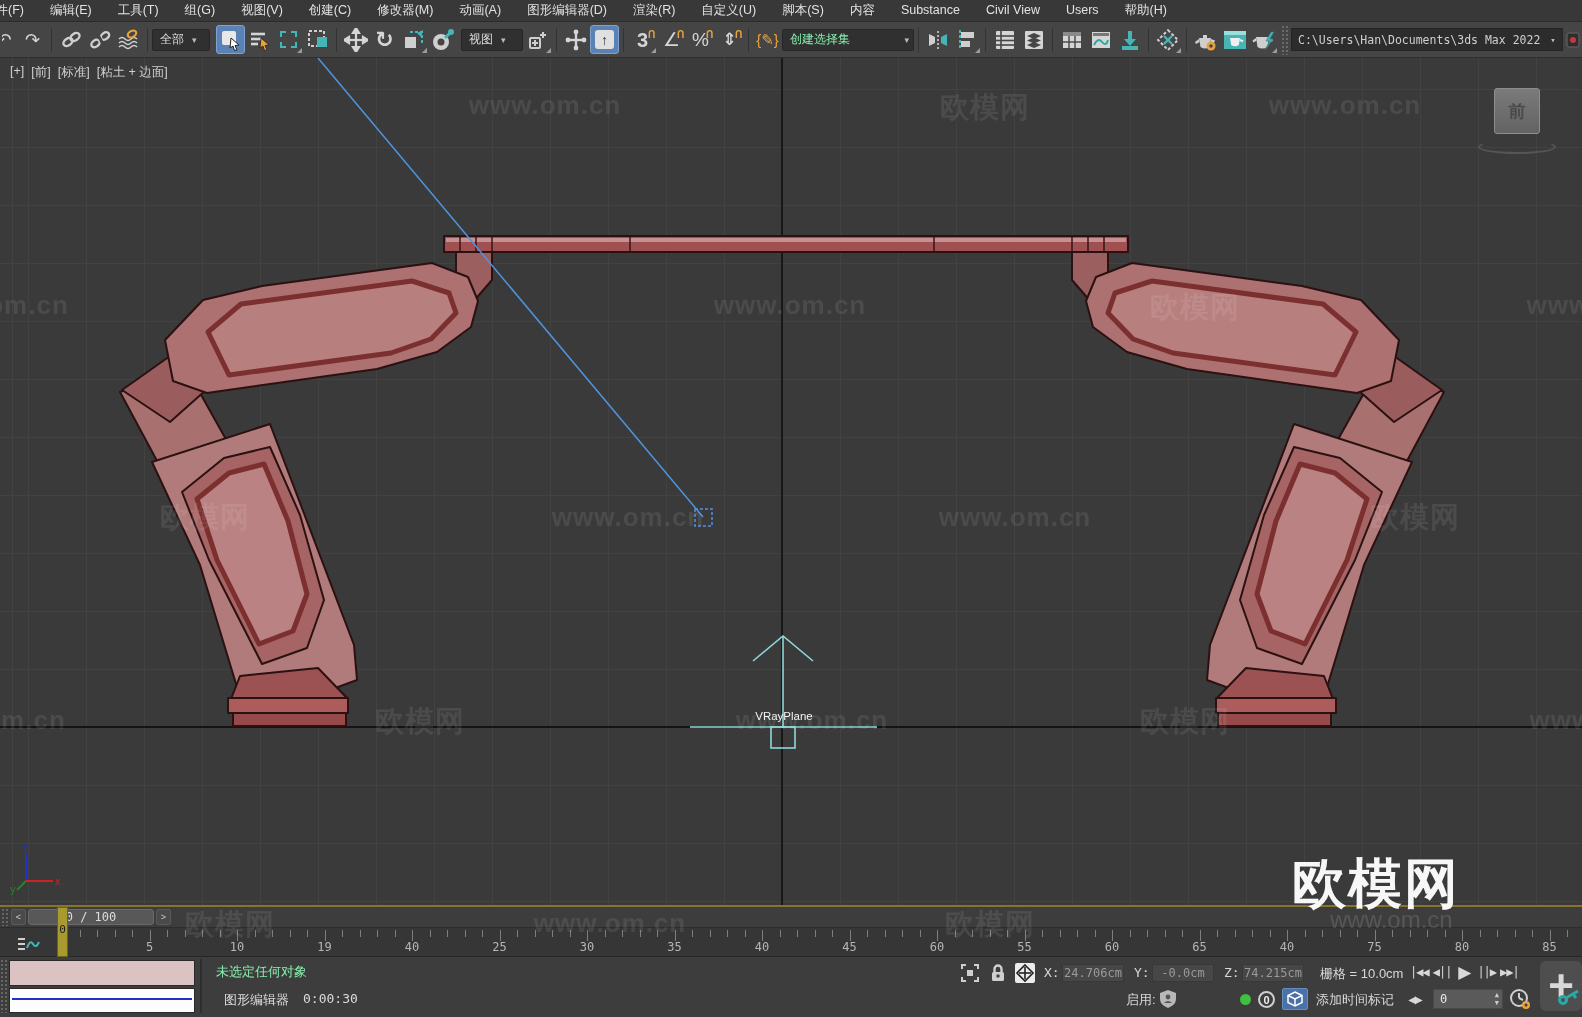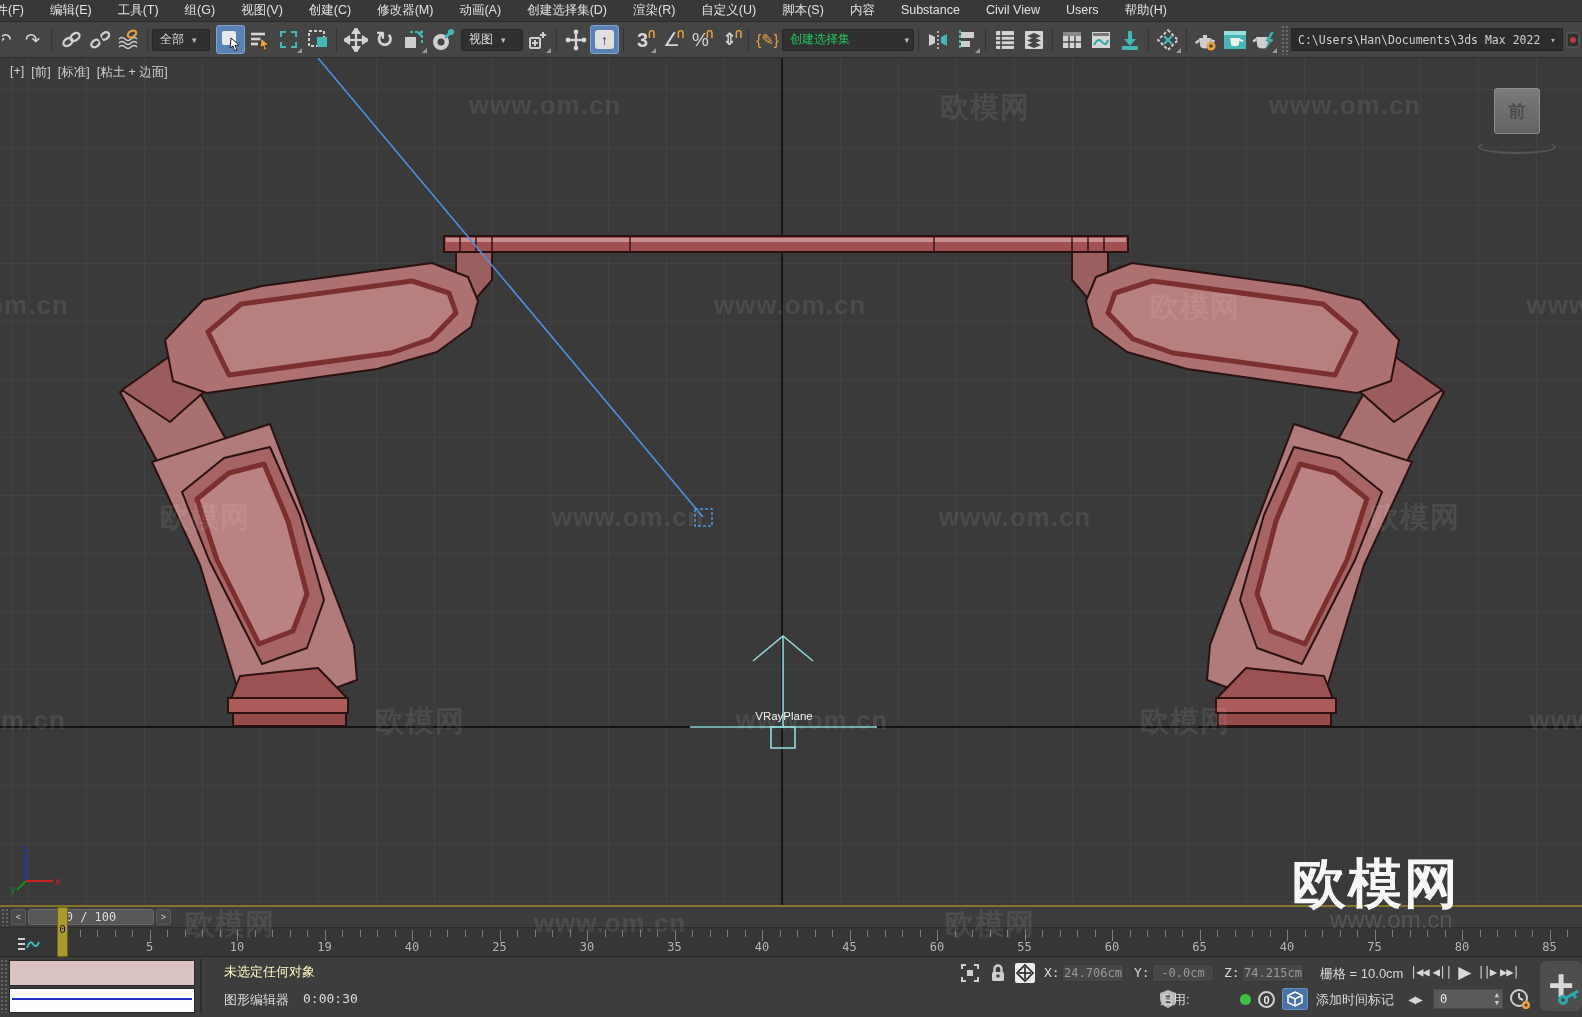--- a/index.html
+++ b/index.html
@@ -73,21 +73,21 @@
   .mce-btn{position:absolute;left:16px;top:934px;width:26px;height:19px;display:flex;align-items:center;
     justify-content:center;gap:2px;z-index:7;}
   .row-grip{position:absolute;left:0;width:7px;background-image:radial-gradient(#666 1px,transparent 1.2px);
     background-size:4px 4px;}
   
   .statusbar{position:absolute;top:957px;left:0;width:100%;height:60px;background:#3d3d3d;font-size:13px;}
   .listener-pink{position:absolute;left:9px;top:3px;width:186px;height:26px;background:#dcc3c3;border:1px solid #2a2a2a;}
   .listener-white{position:absolute;left:9px;top:31px;width:186px;height:25px;background:#fdfdfd;border:1px solid #2a2a2a;}
   .listener-white .bluebar{position:absolute;left:2px;right:2px;top:9px;height:2px;background:#2330c8;}
   .sb-sep{position:absolute;left:200px;top:2px;width:2px;height:54px;background:#2e2e2e;}
-  .sb-text1{position:absolute;left:224px;top:6px;color:#fef9c3;}
+  .sb-text1{position:absolute;left:216px;top:6px;color:#86efac;}
   .sb-text2{position:absolute;left:224px;top:34px;color:#dcdcdc;display:flex;gap:14px;}
   .mono{font-family:"DejaVu Sans Mono",monospace;}
   .coordfield{display:inline-block;width:62px;height:18px;background:#474747;border:1px solid #383838;
     color:#9a9a9a;font-family:"DejaVu Sans Mono",monospace;font-size:12px;text-align:center;line-height:17px;}
   .sb-ico{position:absolute;top:5px;width:24px;height:22px;display:flex;align-items:center;justify-content:center;}
   .pb-btn{display:inline-flex;align-items:center;justify-content:center;height:22px;min-width:22px;
     color:#d8d8d8;font-size:12px;letter-spacing:-1px;padding:0 2px;}
   .framefield{position:absolute;left:1433px;top:32px;width:70px;height:20px;background:#5a5a5a;
     border:1px solid #494949;color:#e8e8e8;font-family:"DejaVu Sans Mono",monospace;font-size:12px;
     line-height:18px;padding-left:6px;}
@@ -109,21 +109,21 @@
 
   <div class="menubar" id="menubar">
       <span class="mi">文件(F)</span>
       <span class="mi">编辑(E)</span>
       <span class="mi">工具(T)</span>
       <span class="mi">组(G)</span>
       <span class="mi">视图(V)</span>
       <span class="mi">创建(C)</span>
       <span class="mi">修改器(M)</span>
       <span class="mi">动画(A)</span>
-      <span class="mi">创建选择集(D)</span>
+      <span class="mi">图形编辑器(D)</span>
       <span class="mi">渲染(R)</span>
       <span class="mi">自定义(U)</span>
       <span class="mi">脚本(S)</span>
       <span class="mi">内容</span>
       <span class="mi">Substance</span>
       <span class="mi">Civil View</span>
       <span class="mi">Users</span>
       <span class="mi">帮助(H)</span>
     </div>
 
@@ -280,21 +280,21 @@
       </div>
     <div class="tb-btn">
         <span class="glyph" style="font-size:17px;font-weight:bold">⇕</span>
         <span class="magnet">U</span>
       </div>
     <div class="tb-sep"></div>
     <div class="tb-btn">
         <span class="glyph" style="font-size:15px;color:#e8a33d">{✎}</span>
       </div>
     <div class="tb-dd" style="width:132px">
-        <span style="color:#22c55e">创建选择集</span>
+        <span style="color:#86efac">创建选择集</span>
         <span class="caret" style="margin-left:auto">▾</span>
       </div>
     <div class="tb-sep"></div>
     <div class="tb-btn">
       <svg width="24" height="24">
           <polygon points="3,6 9,9 9,15 3,18" fill="#cfcfcf"></polygon>
           <polygon points="21,6 15,9 15,15 21,18" fill="#45b5b5"></polygon>
           <line x1="12" y1="3" x2="12" y2="21" stroke="#cfcfcf" stroke-width="1.6" stroke-dasharray="2,2"></line>
         </svg>
     </div>
@@ -694,21 +694,21 @@
       <span class="pb-btn mono">▶▶|</span>
     </div>
 
     <div class="sb-ico" style="left:1156px;top:31px">
       <svg width="18" height="20">
           <path d="M9,1 L17,4 V10 Q17,16 9,19 Q1,16 1,10 V4 Z" fill="#b8b8b8"></path>
           <circle cx="9" cy="8" r="2.4" fill="#555"></circle>
           <path d="M5,14 q4,-4 8,0" fill="#555"></path>
         </svg>
     </div>
-    <span style="position:absolute;left:1160px;top:34px">启用:</span>
+    <span style="position:absolute;left:1126px;top:34px">启用:</span>
     <span class="greendot" style="position:absolute;left:1240px;top:37px"></span>
     <span class="circle0" style="position:absolute;left:1258px;top:34px">0</span>
     <div class="cubebtn">
       <svg width="16" height="16">
           <polygon points="8,1 15,4.5 15,11.5 8,15 1,11.5 1,4.5" fill="none" stroke="#fff" stroke-width="1.5"></polygon>
           <polyline points="1,4.5 8,8 15,4.5" fill="none" stroke="#fff" stroke-width="1.5"></polyline>
           <line x1="8" y1="8" x2="8" y2="15" stroke="#fff" stroke-width="1.5"></line>
         </svg>
     </div>
     <span style="position:absolute;left:1316px;top:34px">添加时间标记</span>

